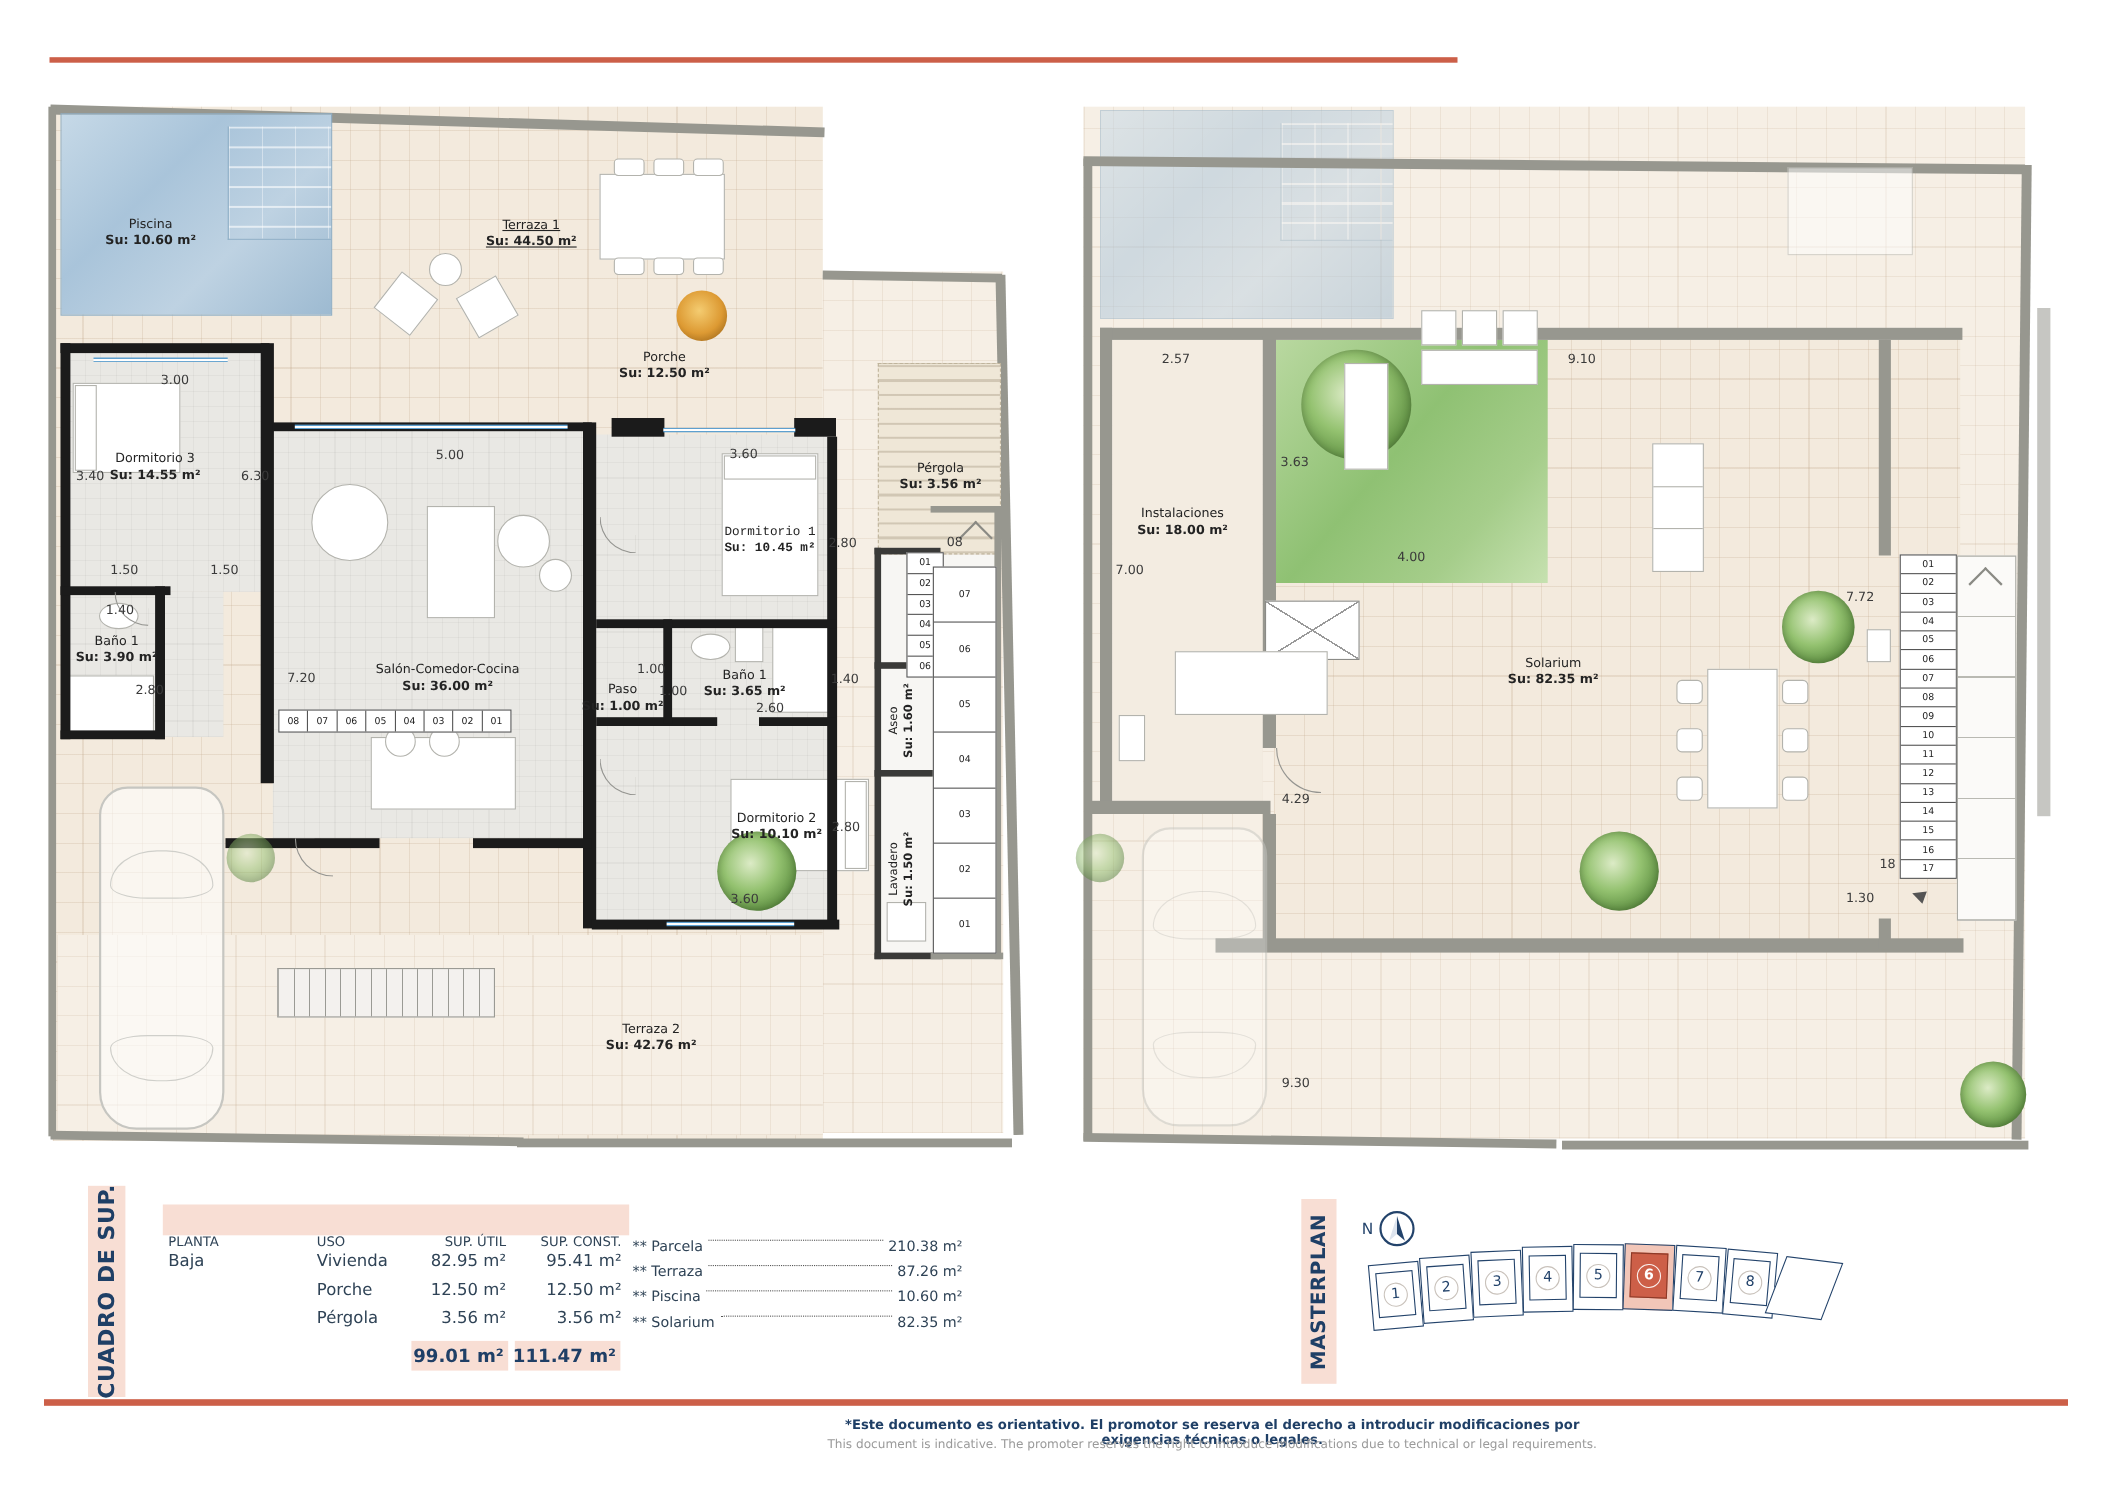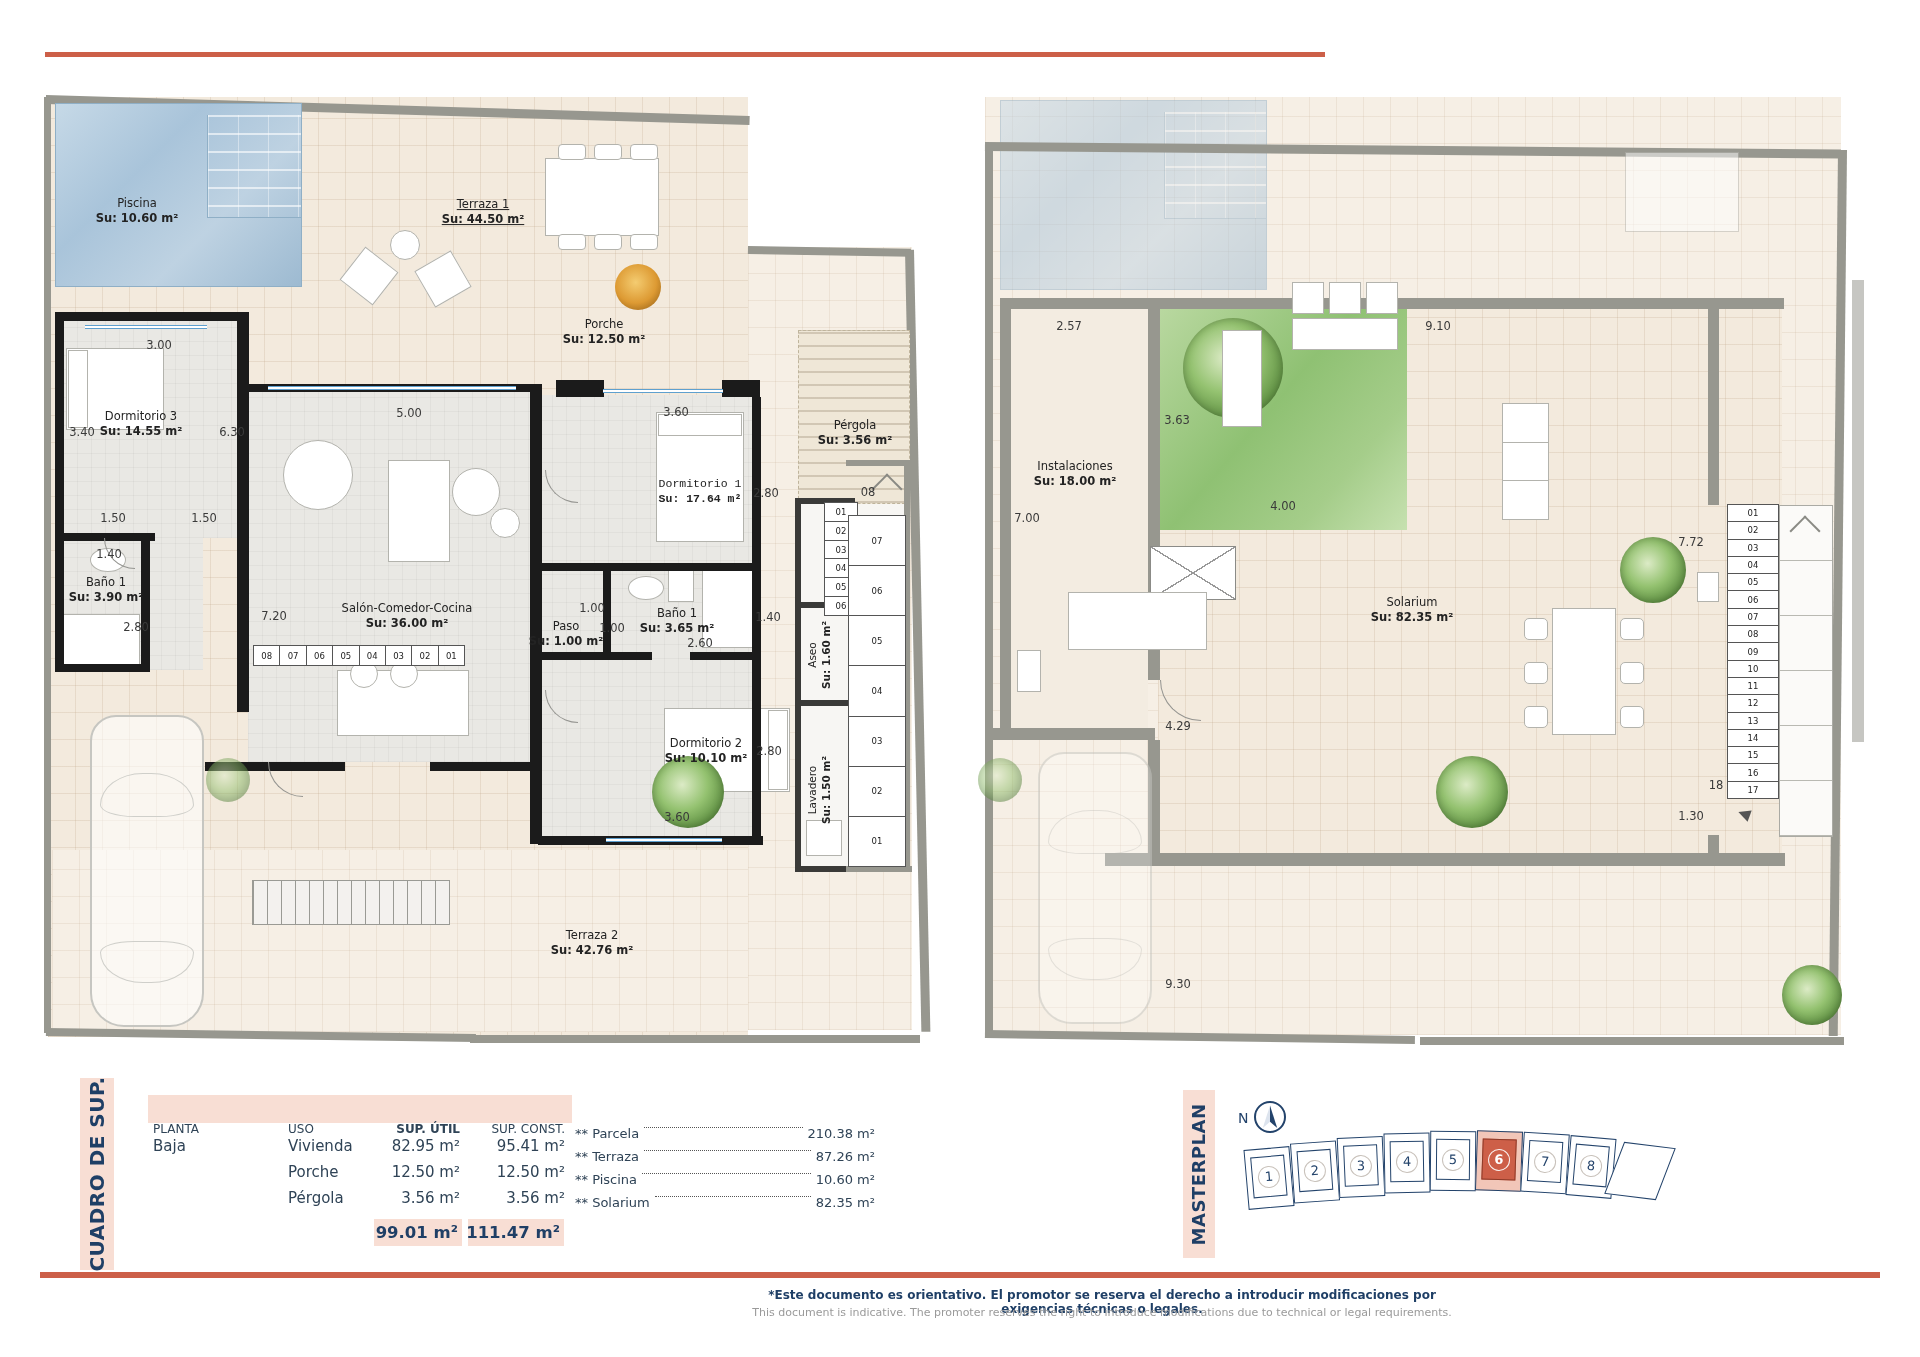--- a/index.html
+++ b/index.html
@@ -255,21 +255,21 @@
     <div class="rlab" style="left:566px;top:634px;">
         <div>Paso</div>
         <div class="ar">Su: 1.00 m²</div>
       </div>
     <div class="rlab" style="left:677px;top:621px;">
         <div>Baño 1</div>
         <div class="ar">Su: 3.65 m²</div>
       </div>
     <div class="rlab" style="left:700px;top:492px;font-family:Liberation Mono, monospace;">
         <div>Dormitorio 1</div>
-        <div class="ar">Su: 17.64 m²</div>
+        <div class="ar">Su: 10.45 m²</div>
       </div>
     <div class="rlab" style="left:706px;top:751px;">
         <div>Dormitorio 2</div>
         <div class="ar">Su: 10.10 m²</div>
       </div>
     <div class="rlab vert" style="left:820px;top:655px;font-size:10.5px;">
         <div>Aseo</div>
         <div class="ar">Su: 1.60 m²</div>
       </div>
     <div class="rlab vert" style="left:820px;top:790px;font-size:10.5px;">
@@ -407,21 +407,21 @@
     <div class="dim" style="left:1716px;top:785px;">18</div>
   </div>
 
   <div>
     <div class="pinkstrip" style="left:80px;top:1078px;width:34px;height:192px;">
       <span style="font-size:20px;">CUADRO DE SUP.</span>
     </div>
     <div class="thead" style="left:148px;top:1095px;width:424px;height:28px;"></div>
     <div class="tcell hd" style="left:153px;top:1100px;">PLANTA</div>
     <div class="tcell hd" style="left:288px;top:1100px;">USO</div>
-    <div class="tcell hd r" style="left:385px;top:1100px;width:75px;font-weight:bold;">SUP. ÚTIL</div>
+    <div class="tcell hd r" style="left:385px;top:1100px;width:75px;">SUP. ÚTIL</div>
     <div class="tcell hd r" style="left:470px;top:1100px;width:95px;">SUP. CONST.</div>
 
     <div class="tcell" style="left:153px;top:1137px;">Baja</div>
     <div class="tcell" style="left:288px;top:1137px;">Vivienda</div>
     <div class="tcell r" style="left:385px;top:1137px;width:75px;">82.95 m²</div>
     <div class="tcell r" style="left:470px;top:1137px;width:95px;">95.41 m²</div>
 
     <div class="tcell" style="left:288px;top:1163px;">Porche</div>
     <div class="tcell r" style="left:385px;top:1163px;width:75px;">12.50 m²</div>
     <div class="tcell r" style="left:470px;top:1163px;width:95px;">12.50 m²</div>

